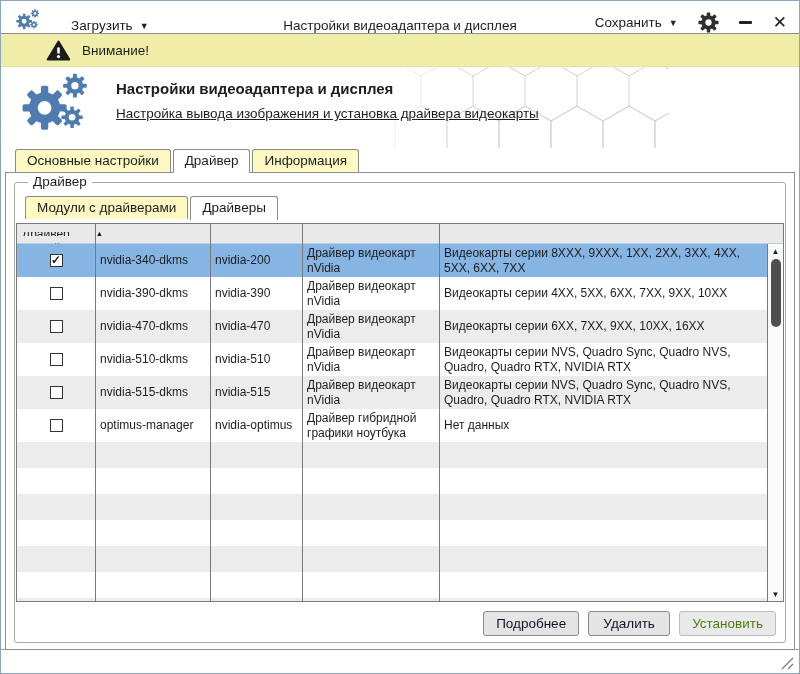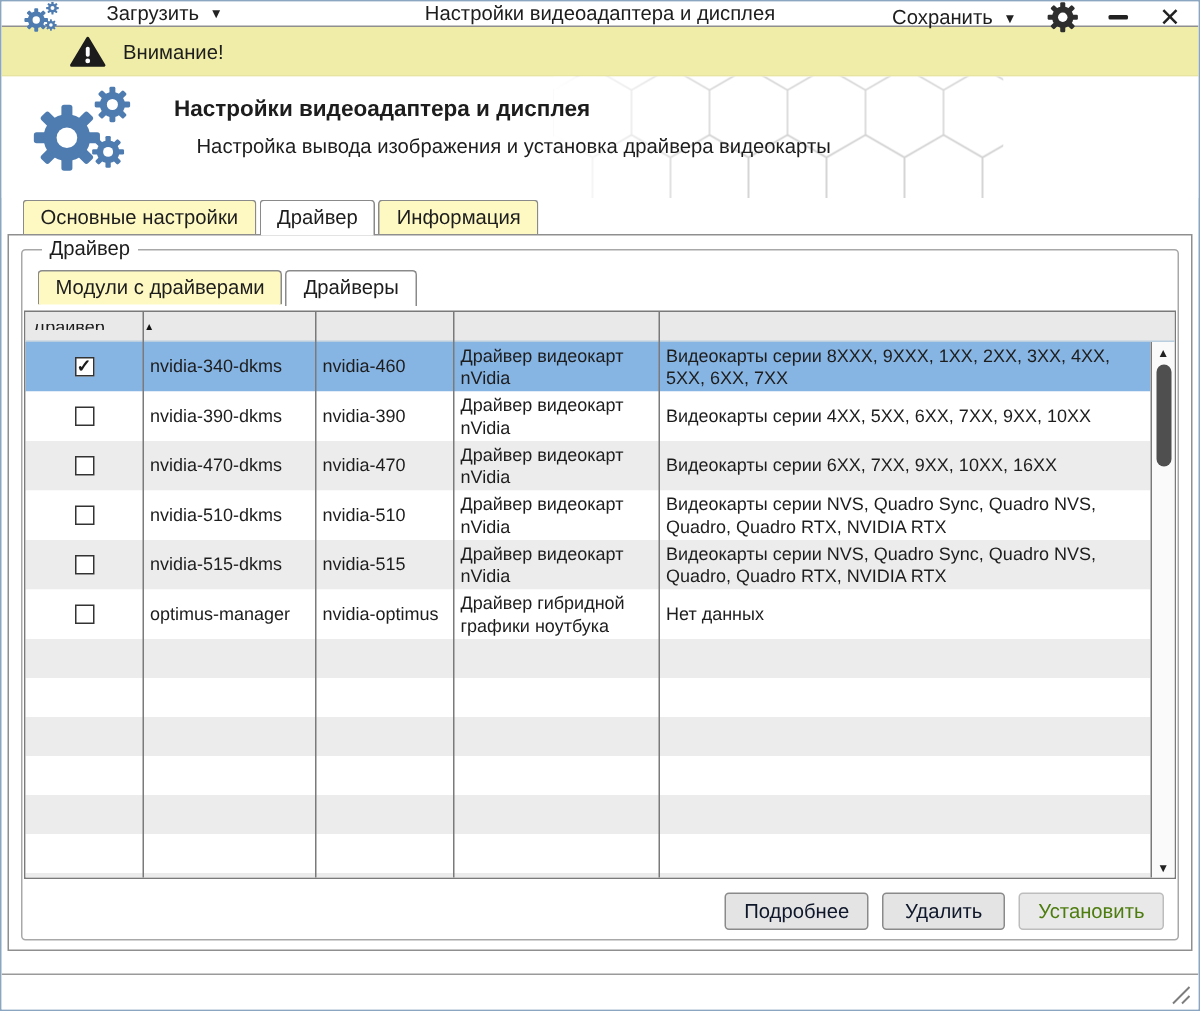--- a/index.html
+++ b/index.html
@@ -7,21 +7,21 @@
   body { font-family: "Liberation Sans", sans-serif; color:#1d1d1d; }
 
   .window {
     position: relative; width: 800px; height: 674px;
     background: #ffffff; border: 1px solid #8ba6c1;
     overflow: hidden;
   }
 
   
   .titlebar {
-    height: 17px; display: flex; align-items: flex-start;
+    height: 33px; display: flex; align-items: flex-end;
     padding: 0 12px 0 14px; border-bottom: 1px solid #8f8f8f;
     background:#fff; position: relative;
   }
   .tb-logo { width: 30px; height: 24px; flex: 0 0 auto; }
   .menu-btn { display:flex; align-items:center; gap:7px; font-size:13.5px; cursor:default; margin-left:26px; }
   .caret { font-size:9px; color:#222; }
   .tb-title { position:absolute; left:50%; transform:translateX(-50%); font-size:13.5px; white-space:nowrap; }
   .tb-right { margin-left:auto; display:flex; align-items:center; gap:20px; }
   .tb-gear { width:21px; height:21px; }
   .min-btn { width:14px; height:14px; display:flex; align-items:center; justify-content:center; }
@@ -36,21 +36,21 @@
   .warn-icon { width:25px; height:21px; }
   .warn-text { font-size:13.5px; }
 
   
   .hero { position:relative; height:81px; background:#fff; overflow:hidden; }
   .hexfield { position:absolute; left:368px; right:0; top:-6px; height:95px; }
   .hexfade { position:absolute; left:368px; top:0; width:110px; height:95px;
              background:linear-gradient(to right,#ffffff,rgba(255,255,255,0)); }
   .hero-logo { position:absolute; left:19px; top:5px; width:82px; height:70px; }
   .hero-title { position:absolute; left:115px; top:13px; font-size:15px; font-weight:bold; z-index:2; }
-  .hero-sub { position:absolute; left:130px; top:39px; font-size:13.5px; z-index:2; }
+  .hero-sub { position:absolute; left:115px; top:39px; font-size:13.5px; z-index:2;text-decoration:underline; }
 
   
   .tabs { display:flex; align-items:flex-end; padding-left:14px; height:24px; position:relative; z-index:3; }
   .tab {
     background:#fef9c3; border:1px solid #8a8a8a; border-bottom:none;
     border-radius:3px 3px 0 0; padding:3px 11px 4px; font-size:13.5px;
     margin-right:2px; position:relative; cursor:default;
   }
   .tab.active { background:#fff; margin-bottom:-1px; padding-bottom:5px; z-index:4; }
 
@@ -255,21 +255,21 @@
           <div class="th th-desc">Описание</div>
           <div class="th th-devices">Устройства</div>
         </div>
 
         <div class="tbody">
           <div class="trow selected">
               <div class="cell cell-installed">
                 <span class="checkbox">✓</span>
               </div>
               <div class="cell cell-package">nvidia-340-dkms</div>
-              <div class="cell cell-driver">nvidia-460</div>
+              <div class="cell cell-driver">nvidia-200</div>
               <div class="cell cell-desc">Драйвер видеокарт nVidia</div>
               <div class="cell cell-devices">Видеокарты серии 8XXX, 9XXX, 1XX, 2XX, 3XX, 4XX, 5XX, 6XX, 7XX</div>
             </div>
             <div class="trow">
               <div class="cell cell-installed">
                 <span class="checkbox"></span>
               </div>
               <div class="cell cell-package">nvidia-390-dkms</div>
               <div class="cell cell-driver">nvidia-390</div>
               <div class="cell cell-desc">Драйвер видеокарт nVidia</div>

